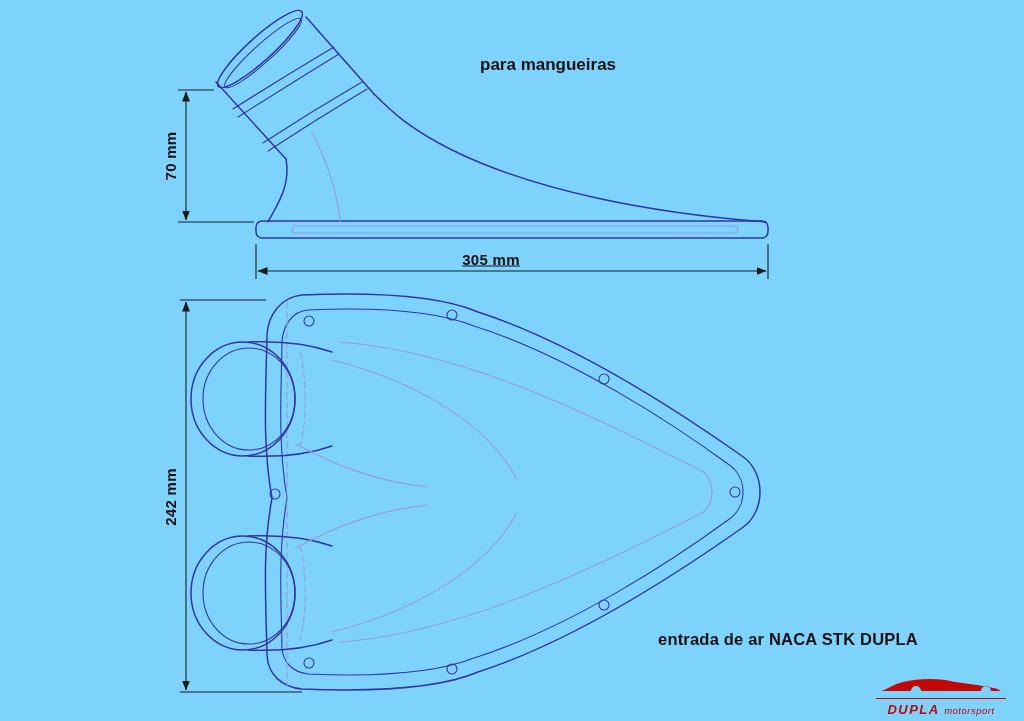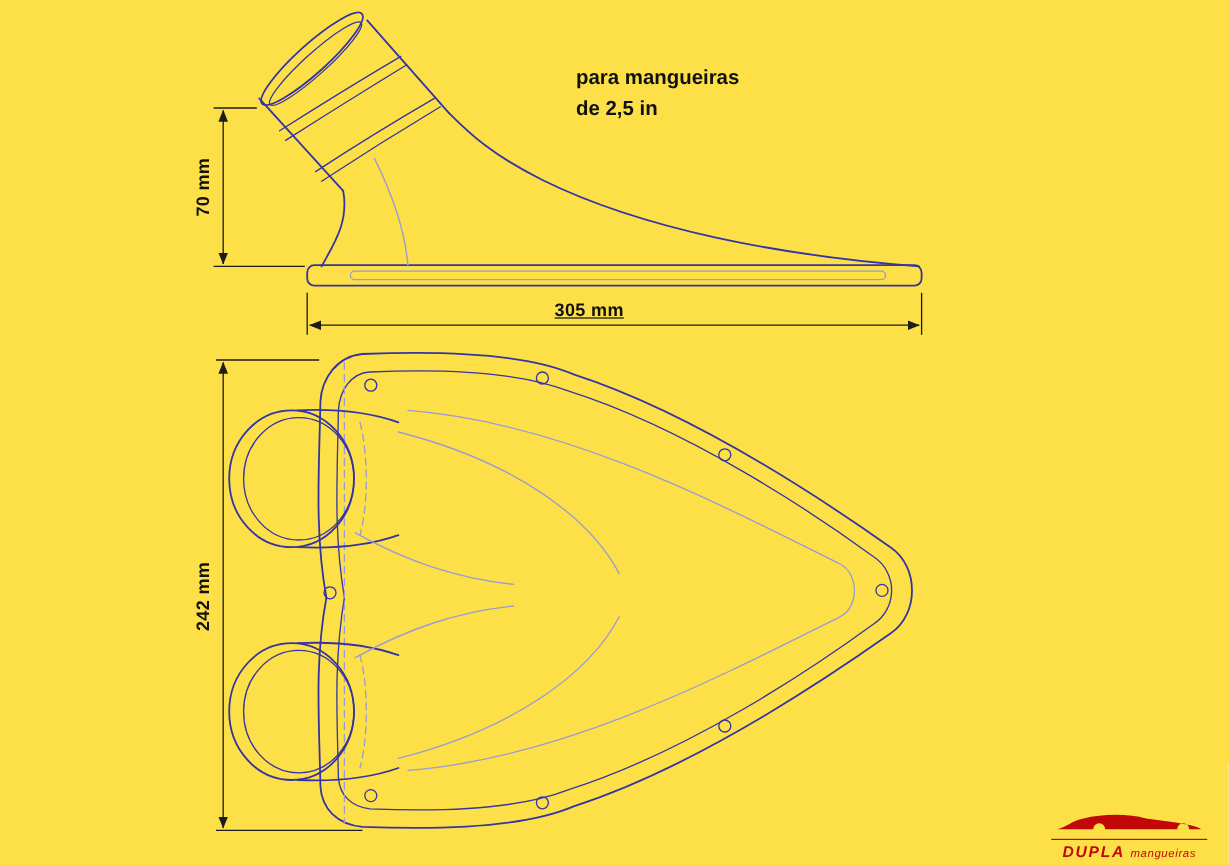--- a/index.html
+++ b/index.html
@@ -1,16 +1,16 @@
 <!DOCTYPE html>
 <html style="--line: #3434a4; --line-light: #9a9ad8; --dim: #1c1c1c; --text: #111111; --logo-red: #c20707;"><head>
 <meta charset="utf-8">
 <style>
   html,body{margin:0;padding:0;background:#ffffff;}
-  .canvas{position:relative;width:1024px;height:721px;background:#fde047;
+  .canvas{position:relative;width:1024px;height:721px;background:#7dd3fc;
           font-family:"Liberation Sans",sans-serif;overflow:hidden;}
   svg.draw{position:absolute;left:0;top:0;}
 
   
   .st-line{stroke:var(--line,#3434a4);fill:none;stroke-width:1.5;stroke-linecap:round;stroke-linejoin:round;}
   .st-thin{stroke:var(--line,#3434a4);fill:none;stroke-width:1.1;stroke-linecap:round;}
   .st-light{stroke:var(--line-light,#9a9ad8);fill:none;stroke-width:1.1;stroke-linecap:round;}
   .st-dash{stroke-dasharray:6 4;}
   .st-dim{stroke:var(--dim,#1c1c1c);fill:none;stroke-width:1.1;}
   .st-dimfill{fill:var(--dim,#1c1c1c);stroke:none;}
@@ -132,35 +132,35 @@
       <path d="M296,548 C340,524 380,510 428,505" class="st-light"></path>
 
       <path d="M180,300 L266,300" class="st-dim"></path>
       <path d="M180,692 L302,692" class="st-dim"></path>
       <line x1="186" y1="302" x2="186" y2="690" class="st-dim" marker-start="url(#arr)" marker-end="url(#arr)"></line>
     </g>
   </svg>
 
   <div class="lbl note" style="left:480px;top:52px;">
     <div>para mangueiras</div>
-    <div>de 2,5 in</div>
   </div>
 
   <span class="lbl dim-label lbl-rot" style="left:170px;top:156px;">70 mm</span>
 
   <span class="lbl dim-label lbl-center" style="left:491px;top:259px;">305 mm</span>
 
   <span class="lbl dim-label lbl-rot" style="left:170px;top:497px;">242 mm</span>
 
+  <span class="lbl caption" style="left:658px;top:630px;">entrada de ar NACA STK DUPLA</span>
 
   <div class="logo">
     <svg width="124" height="15" viewBox="0 0 124 15">
       <path d="M2,13 C10,11 14,6 24,4 C40,0 62,0 76,4 L98,7 C110,9 118,10 122,13
                L112,13 A5,5 0 0 0 102,13 L42,13 A5,5 0 0 0 32,13 Z" fill="var(--logo-red,#c20707)"></path>
     </svg>
     <div class="rule"></div>
     <div>
       <span class="brand">DUPLA</span>
-      <span class="sub">mangueiras</span>
+      <span class="sub">motorsport</span>
     </div>
   </div>
 
 </div>
 
 </body></html>

